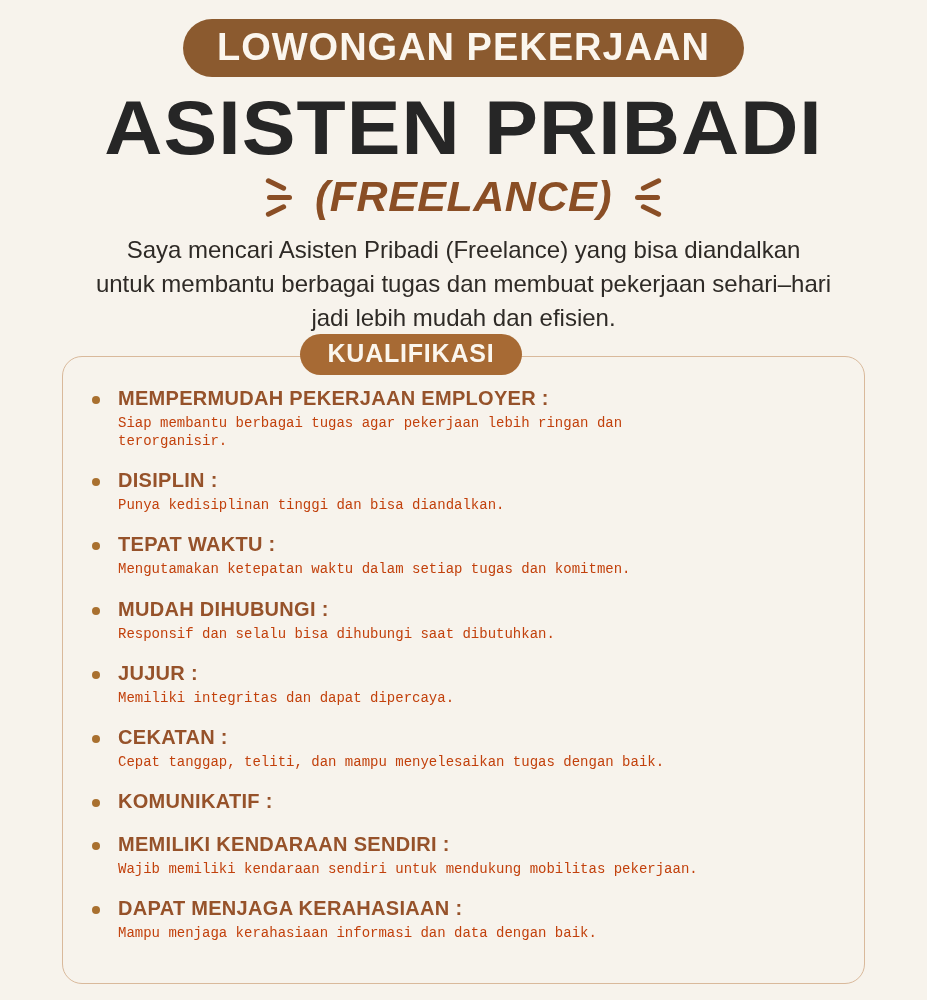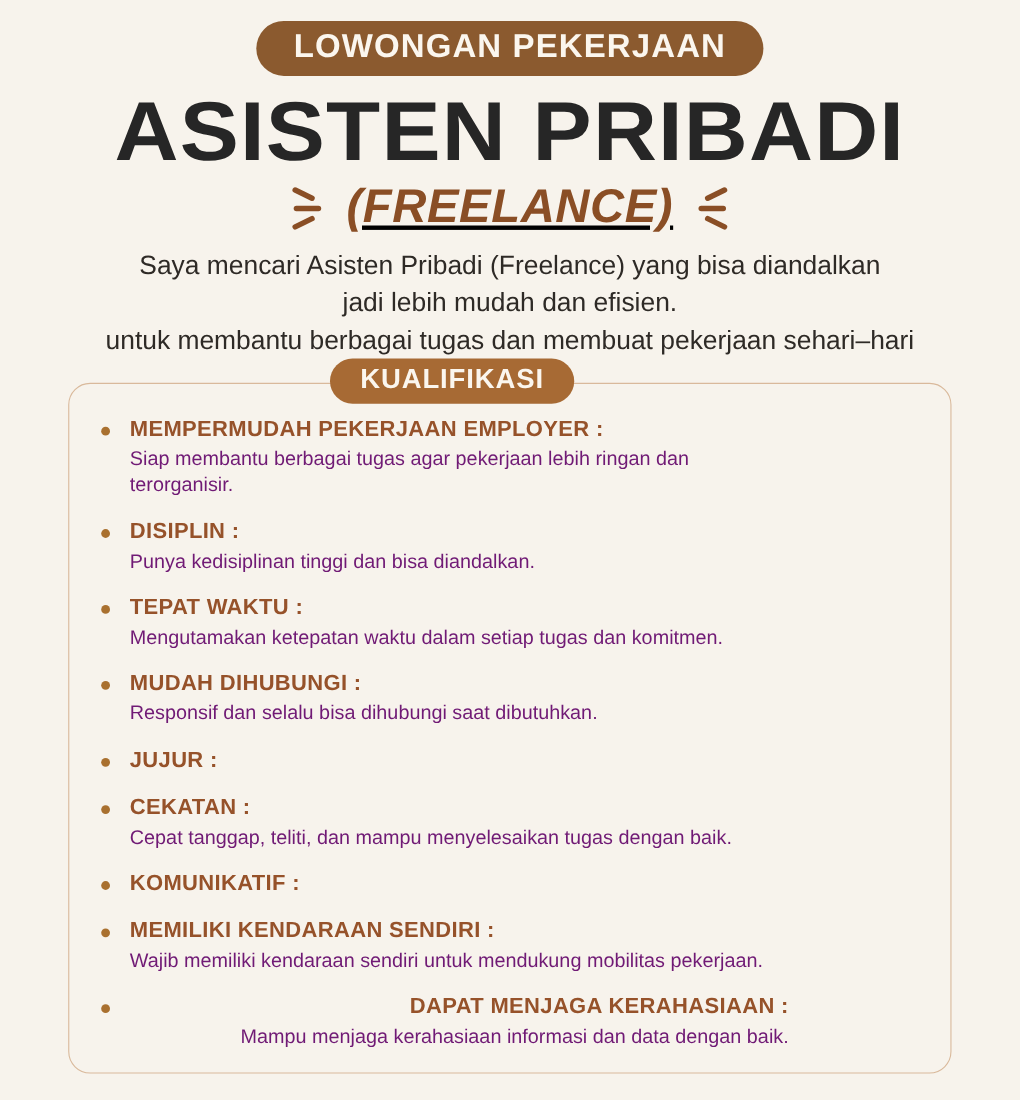--- a/index.html
+++ b/index.html
@@ -27,21 +27,21 @@
     width: 100%;
     display: flex;
     justify-content: center;
     padding-top: 19px;
   }
   .banner-pill {
     background: #8B5A2F;
     color: #FBF6EE;
     border-radius: 30px;
     padding: 9px 34px 11px 34px;
-    font-size: 30px;
+    font-size: 38px;
     font-weight: bold;
     letter-spacing: 1.0px;
     line-height: 1;
     font-family: "Liberation Sans", sans-serif;
     white-space: nowrap;
   }
 
   
   .main-title {
     margin-top: 12px;
@@ -55,21 +55,20 @@
     transform: scaleX(1.06);
   }
 
   
   .subtitle-row {
     margin-top: 8px;
     display: flex;
     align-items: center;
     justify-content: center;
     gap: 16px;
-    text-decoration: underline;
   }
   .subtitle-text {
     color: #8A4E25;
     font-size: 43px;
     font-weight: bold;
     font-style: italic;
     letter-spacing: 0.5px;
     line-height: 1;
     font-family: "Liberation Sans", sans-serif;
   }
@@ -150,45 +149,45 @@
     width: 671px;
     box-sizing: border-box;
     padding: 0 16px 0 30px;
     z-index: 2;
   }
   .qual-item {
     display: flex;
     align-items: flex-start;
     margin-bottom: 18px;
   }
-  .qual-item:last-child { margin-bottom: 14px; text-align: right; }
+  .qual-item:last-child { margin-bottom: 14px; }
   .bullet {
     width: 8px;
     height: 8px;
     border-radius: 50%;
     background: #A9702F;
     flex: 0 0 auto;
     margin-top: 10px;
     margin-right: 18px;
   }
   .qual-body { flex: 1 1 auto; }
   .qual-heading {
     color: #96522A;
     font-size: 20px;
     font-weight: bold;
     letter-spacing: 0.3px;
     line-height: 1.25;
     font-family: "Liberation Sans", sans-serif;
   }
   .qual-desc {
-    color: #701a75;
-    font-size: 18px;
+    color: #c2410c;
+    font-size: 14px;
     line-height: 1.3;
     margin-top: 3px;
-    font-family: Liberation Sans, sans-serif;
+    font-family: Liberation Mono, monospace;
   }
 </style>
 </head>
 <body>
 
 <div class="poster">
 
   <div class="banner-row">
     <div class="banner-pill">LOWONGAN PEKERJAAN</div>
   </div>
@@ -204,22 +203,22 @@
     <span class="subtitle-text">(FREELANCE)</span>
     <span class="burst right">
       <span class="b1"></span>
         <span class="b2"></span>
         <span class="b3"></span>
     </span>
   </div>
 
   <div class="intro">
     <p>Saya mencari Asisten Pribadi (Freelance) yang bisa diandalkan</p>
+    <p>untuk membantu berbagai tugas dan membuat pekerjaan sehari–hari</p>
     <p>jadi lebih mudah dan efisien.</p>
-    <p>untuk membantu berbagai tugas dan membuat pekerjaan sehari–hari</p>
   </div>
 
   <div class="card-wrap">
     <div class="card"></div>
 
     <div class="section-pill-row">
       <div class="section-pill">KUALIFIKASI</div>
     </div>
 
     <div class="qual-list" id="qual-list">
@@ -248,20 +247,21 @@
           <span class="bullet"></span>
           <div class="qual-body">
             <div class="qual-heading">MUDAH DIHUBUNGI :</div>
             <div class="qual-desc">Responsif dan selalu bisa dihubungi saat dibutuhkan.</div>
           </div>
         </div>
         <div class="qual-item">
           <span class="bullet"></span>
           <div class="qual-body">
             <div class="qual-heading">JUJUR :</div>
+            <div class="qual-desc">Memiliki integritas dan dapat dipercaya.</div>
           </div>
         </div>
         <div class="qual-item">
           <span class="bullet"></span>
           <div class="qual-body">
             <div class="qual-heading">CEKATAN :</div>
             <div class="qual-desc">Cepat tanggap, teliti, dan mampu menyelesaikan tugas dengan baik.</div>
           </div>
         </div>
         <div class="qual-item">

